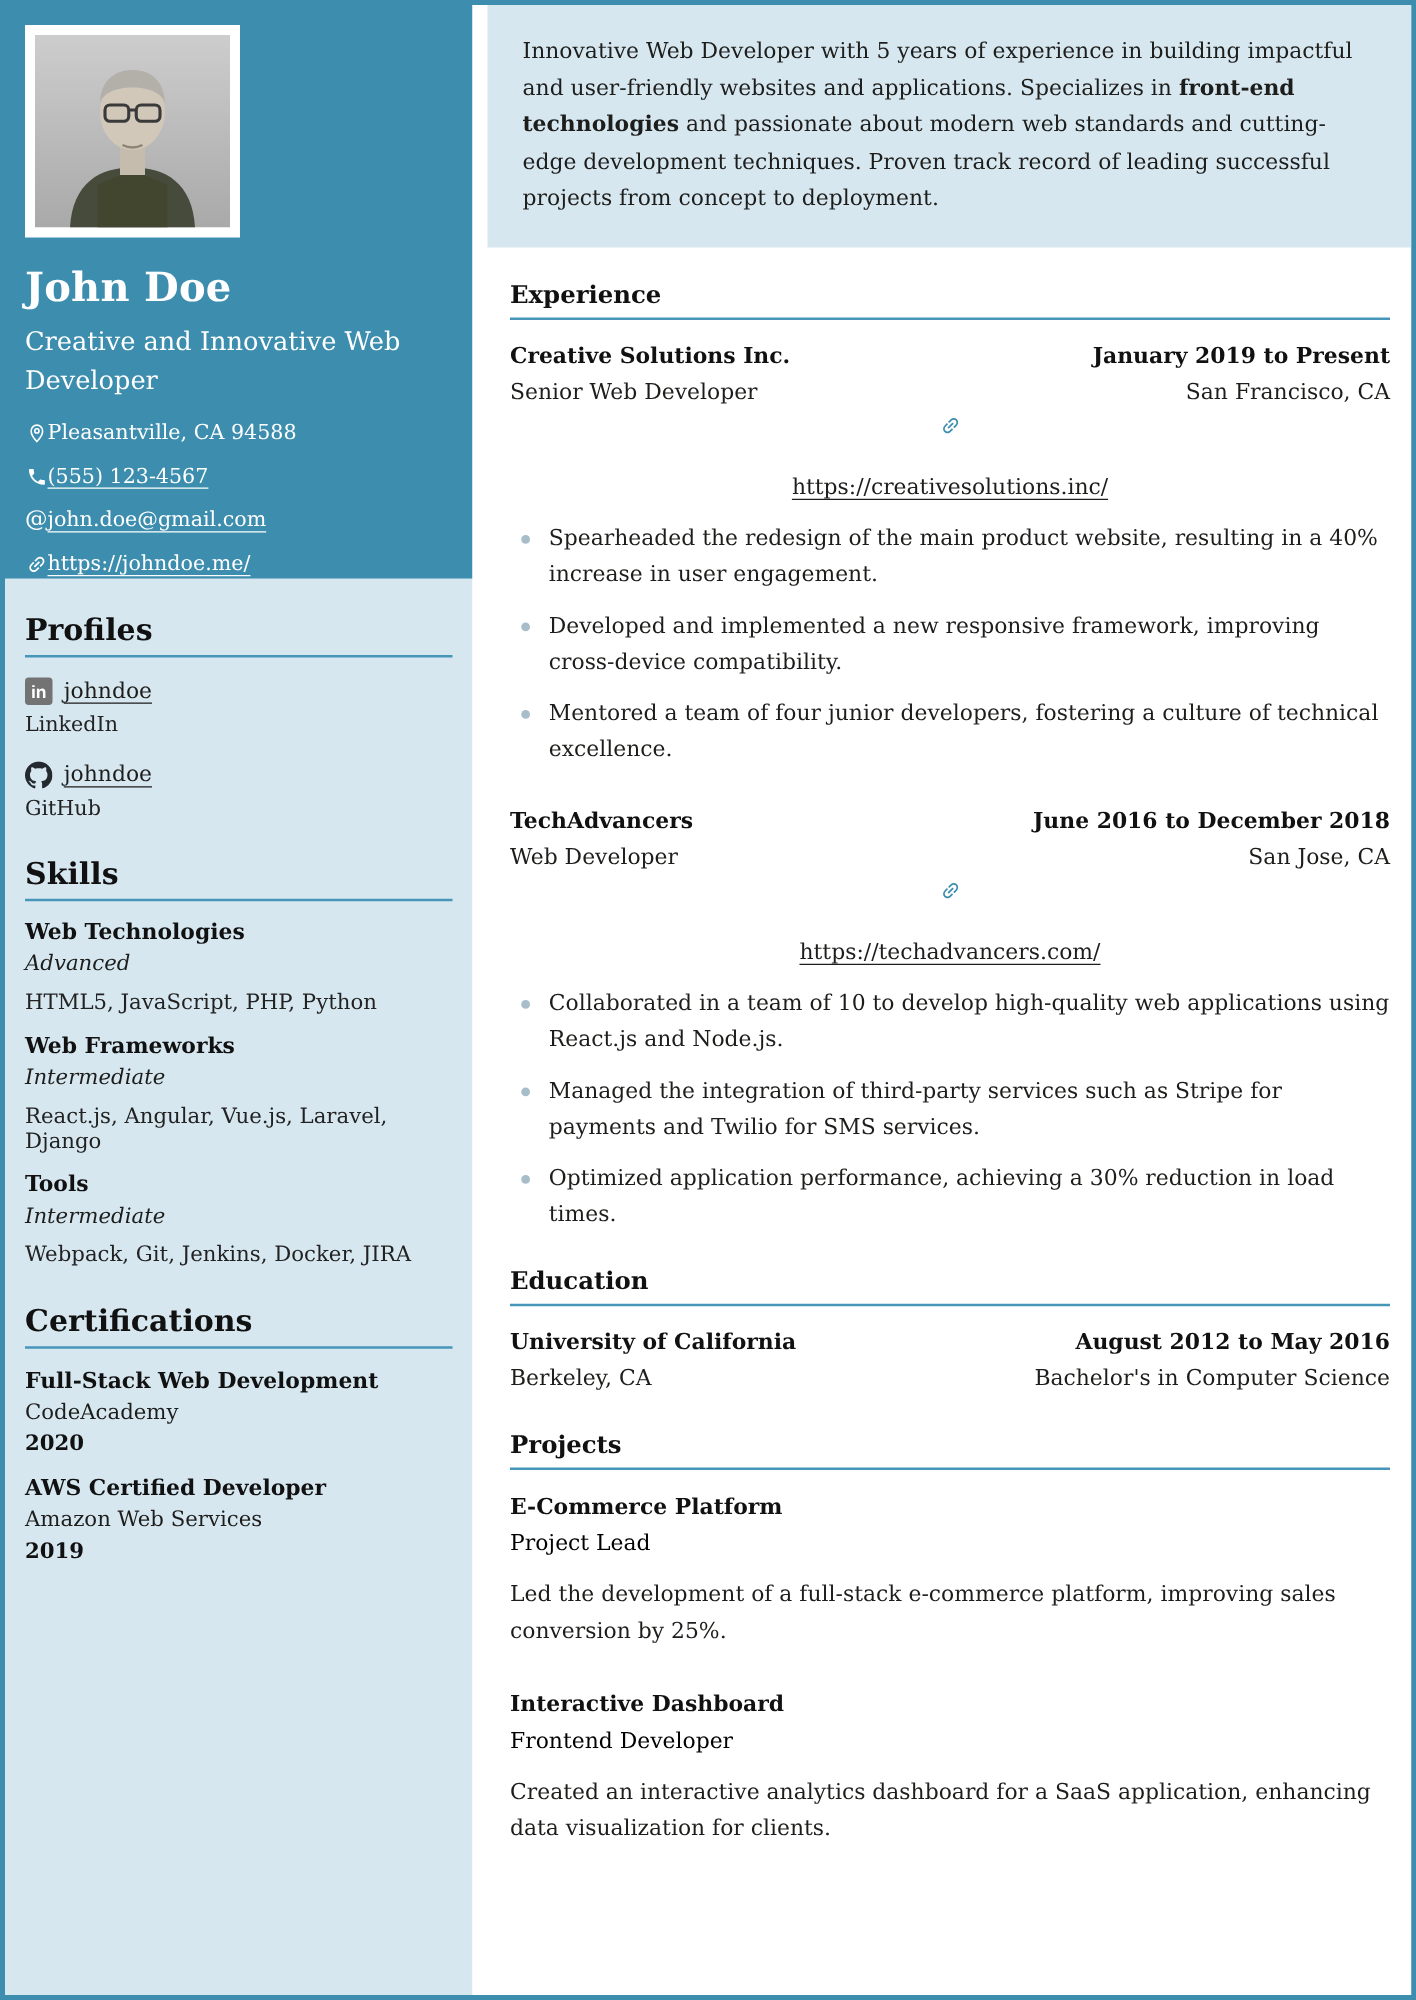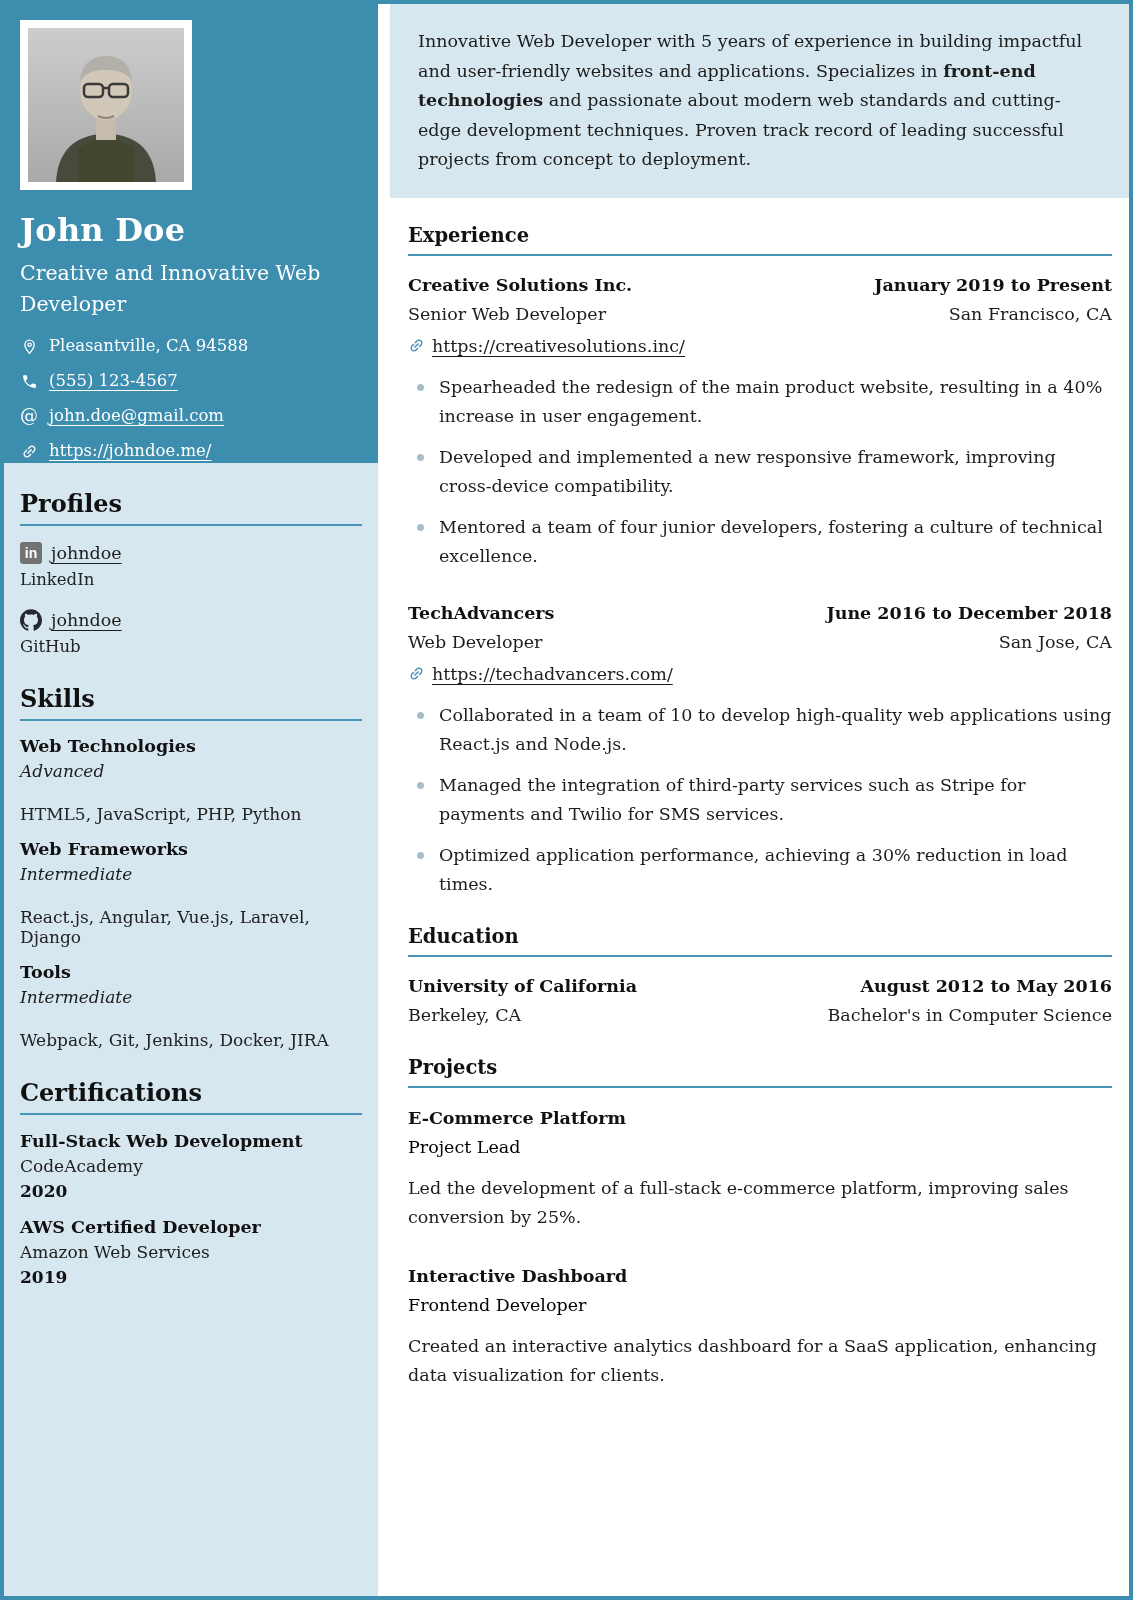--- a/index.html
+++ b/index.html
@@ -8,21 +8,21 @@
   .frame { position:absolute; inset:4px; background:#ffffff; display:flex; overflow:hidden; }
 
   
   .sidebar { width:374px; flex:0 0 374px; display:flex; flex-direction:column; }
   .sidebar-top { background:#3d8eae; height:459px; padding:16px 16px 0; color:#ffffff; overflow:hidden; }
   .photo-frame { width:172px; height:170px; background:#ffffff; padding:8px; }
   .photo-frame svg { display:block; width:156px; height:154px; }
   .person-name { font-size:32px; line-height:40px; font-weight:700; margin-top:20px; letter-spacing:.2px; }
   .person-title { font-size:20.5px; line-height:31px; margin-top:8px; font-weight:400; }
   .contacts { margin-top:14px; }
-  .contact-row { display:flex; align-items:center; gap:11px; margin-bottom:11px; font-size:16.5px; line-height:24px; }
+  .contact-row { display:flex; align-items:center; margin-bottom:11px; font-size:16.5px; line-height:24px; }
   .contact-row .ico { width:18px; height:18px; flex:0 0 18px; display:flex; align-items:center; justify-content:center; }
   .contact-row .ico svg { width:17px; height:17px; }
   .at-glyph { font-size:18px; line-height:18px; font-weight:400; }
   .u { text-decoration:underline; text-underline-offset:4px; text-decoration-thickness:1px; }
   a.wlink { color:#ffffff; cursor:pointer; }
 
   .sidebar-panel { background:#d7e7f0; flex:1 1 auto; padding:26px 16px 20px; color:#1d1d1b; }
   .side-heading { font-size:24px; font-weight:700; color:#111; padding-bottom:6px; border-bottom:2px solid #4796ba; }
   .side-section { margin-bottom:28px; }
   .profile-item { margin-top:16px; }
@@ -31,40 +31,40 @@
   .profile-network { margin-top:6px; font-size:16.5px; color:#222; }
   .li-badge { width:22px; height:22px; background:#737373; border-radius:3px; color:#fff;
               font-family:"Liberation Sans",sans-serif; font-weight:700; font-size:14px;
               display:flex; align-items:center; justify-content:center; }
   .gh-mark svg { width:22px; height:22px; display:block; }
   .dlink { color:#1d1d1b; cursor:pointer; }
 
   .skill-item { margin-top:15px; }
   .skill-name { font-size:17.5px; font-weight:700; color:#111; }
   .skill-level { font-size:17px; margin-top:5px;font-style:italic; }
-  .skill-keywords { font-size:17px; margin-top:23px; color:#222; }
+  .skill-keywords { font-size:17px; margin-top:11px; color:#222; }
 
   .cert-item { margin-top:16px; }
   .cert-title { font-size:17.5px; font-weight:700; color:#111; }
   .cert-issuer { font-size:17px; margin-top:5px; }
   .cert-year { font-size:17px; font-weight:700; margin-top:5px; color:#111; }
 
   
   .gutter { width:12px; flex:0 0 12px; background:#ffffff; }
   .main { flex:1 1 auto; display:flex; flex-direction:column; }
   .summary-box { background:#d7e7f0; padding:23px 28px; font-size:17.5px; line-height:29.5px; color:#1d1d1b; }
   .summary-box b { font-weight:700; }
   .main-content { padding:0 17px 0 18px; }
   .section { margin-top:26px; }
   .section-heading { font-size:19.5px; font-weight:700; color:#111; padding-bottom:7px; border-bottom:2px solid #4796ba; }
   .entry { margin-top:15px; }
   .entry + .entry { margin-top:28px; }
   .row2 { display:flex; justify-content:space-between; font-size:17.5px; line-height:29px; color:#1d1d1b; }
   .row2.bold { font-weight:700; color:#111; }
-  .url-row { display:flex; align-items:center; gap:7px; margin-top:3px; font-size:17.5px; line-height:28px; }
+  .url-row { display:flex; align-items:center; gap:27px; margin-top:3px; font-size:17.5px; line-height:28px;flex-direction:column; }
   .url-row .ico svg { width:17px; height:17px; display:block; }
   ul.highlights { list-style:none; margin-top:13px; }
   ul.highlights li { position:relative; padding-left:31px; font-size:17.5px; line-height:29px; color:#1d1d1b; margin-bottom:12px; }
   ul.highlights li::before { content:""; position:absolute; left:9px; top:11px; width:7px; height:7px; border-radius:50%; background:#a8bdca; }
   .project-item { margin-top:16px; }
   .project-item + .project-item { margin-top:30px; }
   .project-name { font-size:17.5px; font-weight:700; color:#111; line-height:29px; }
   .project-role { font-size:17.5px; line-height:29px; }
   .project-desc { margin-top:12px; font-size:17.5px; line-height:29px; color:#1d1d1b; }
   .teal { color:#3d8eae; }

